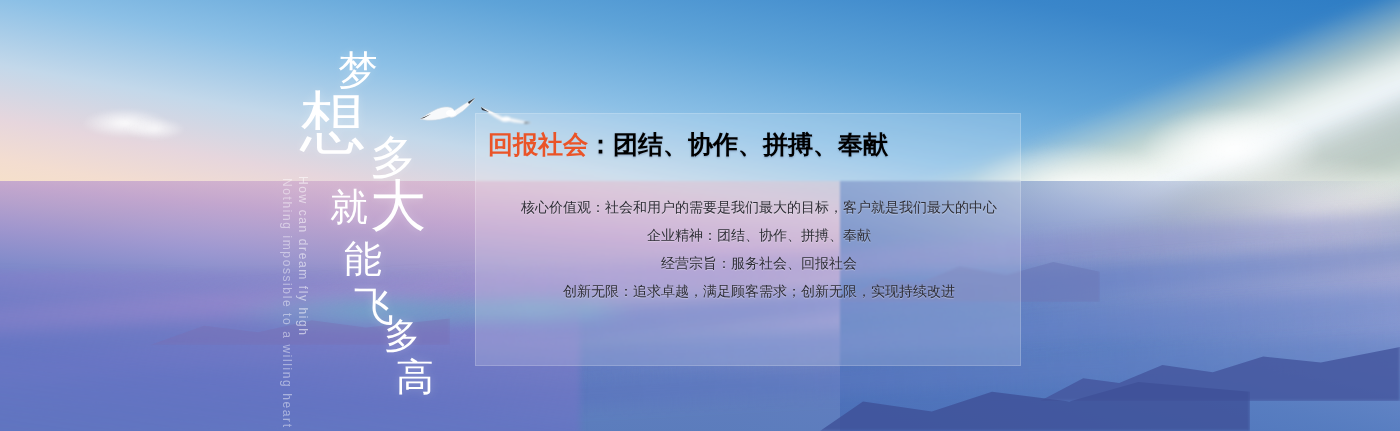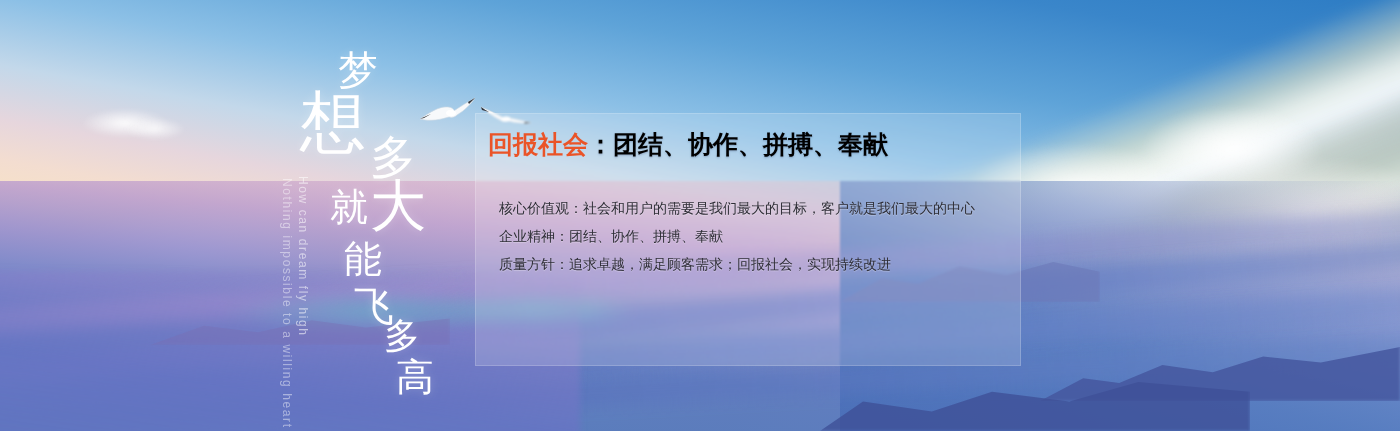--- a/index.html
+++ b/index.html
@@ -238,22 +238,23 @@
   .body-list {
     position:absolute; left:499px; top:201px;
     width:520px;
   }
   .body-line {
     font-size:14px;
     line-height:1;
     color:#2e2e36;
     margin-bottom:14px;
     white-space:nowrap;
-    font-family:Liberation Sans, sans-serif;
+    font-family:Liberation Serif, serif;
     text-shadow:0 1px 1px rgba(255,255,255,0.35);
+    text-align:center;
   }
   .body-line:last-child { margin-bottom:0; }
 </style>
 </head>
 <body>
 
 <div class="banner">
 
   <div class="sky-base"></div>
   <div class="ray-band"></div>
@@ -308,16 +309,17 @@
 
   <div class="panel"></div>
 
   <div class="headline">
     <span class="hl-accent">回报社会</span><span class="hl-white">：团结、协作、拼搏、奉献</span>
   </div>
 
   <div class="body-list">
     <div class="body-line">核心价值观：社会和用户的需要是我们最大的目标，客户就是我们最大的中心</div>
     <div class="body-line">企业精神：团结、协作、拼搏、奉献</div>
-    <div class="body-line">质量方针：追求卓越，满足顾客需求；回报社会，实现持续改进</div>
+    <div class="body-line">经营宗旨：服务社会、回报社会</div>
+    <div class="body-line">创新无限：追求卓越，满足顾客需求；创新无限，实现持续改进</div>
   </div>
 
 </div>
 
 </body></html>

